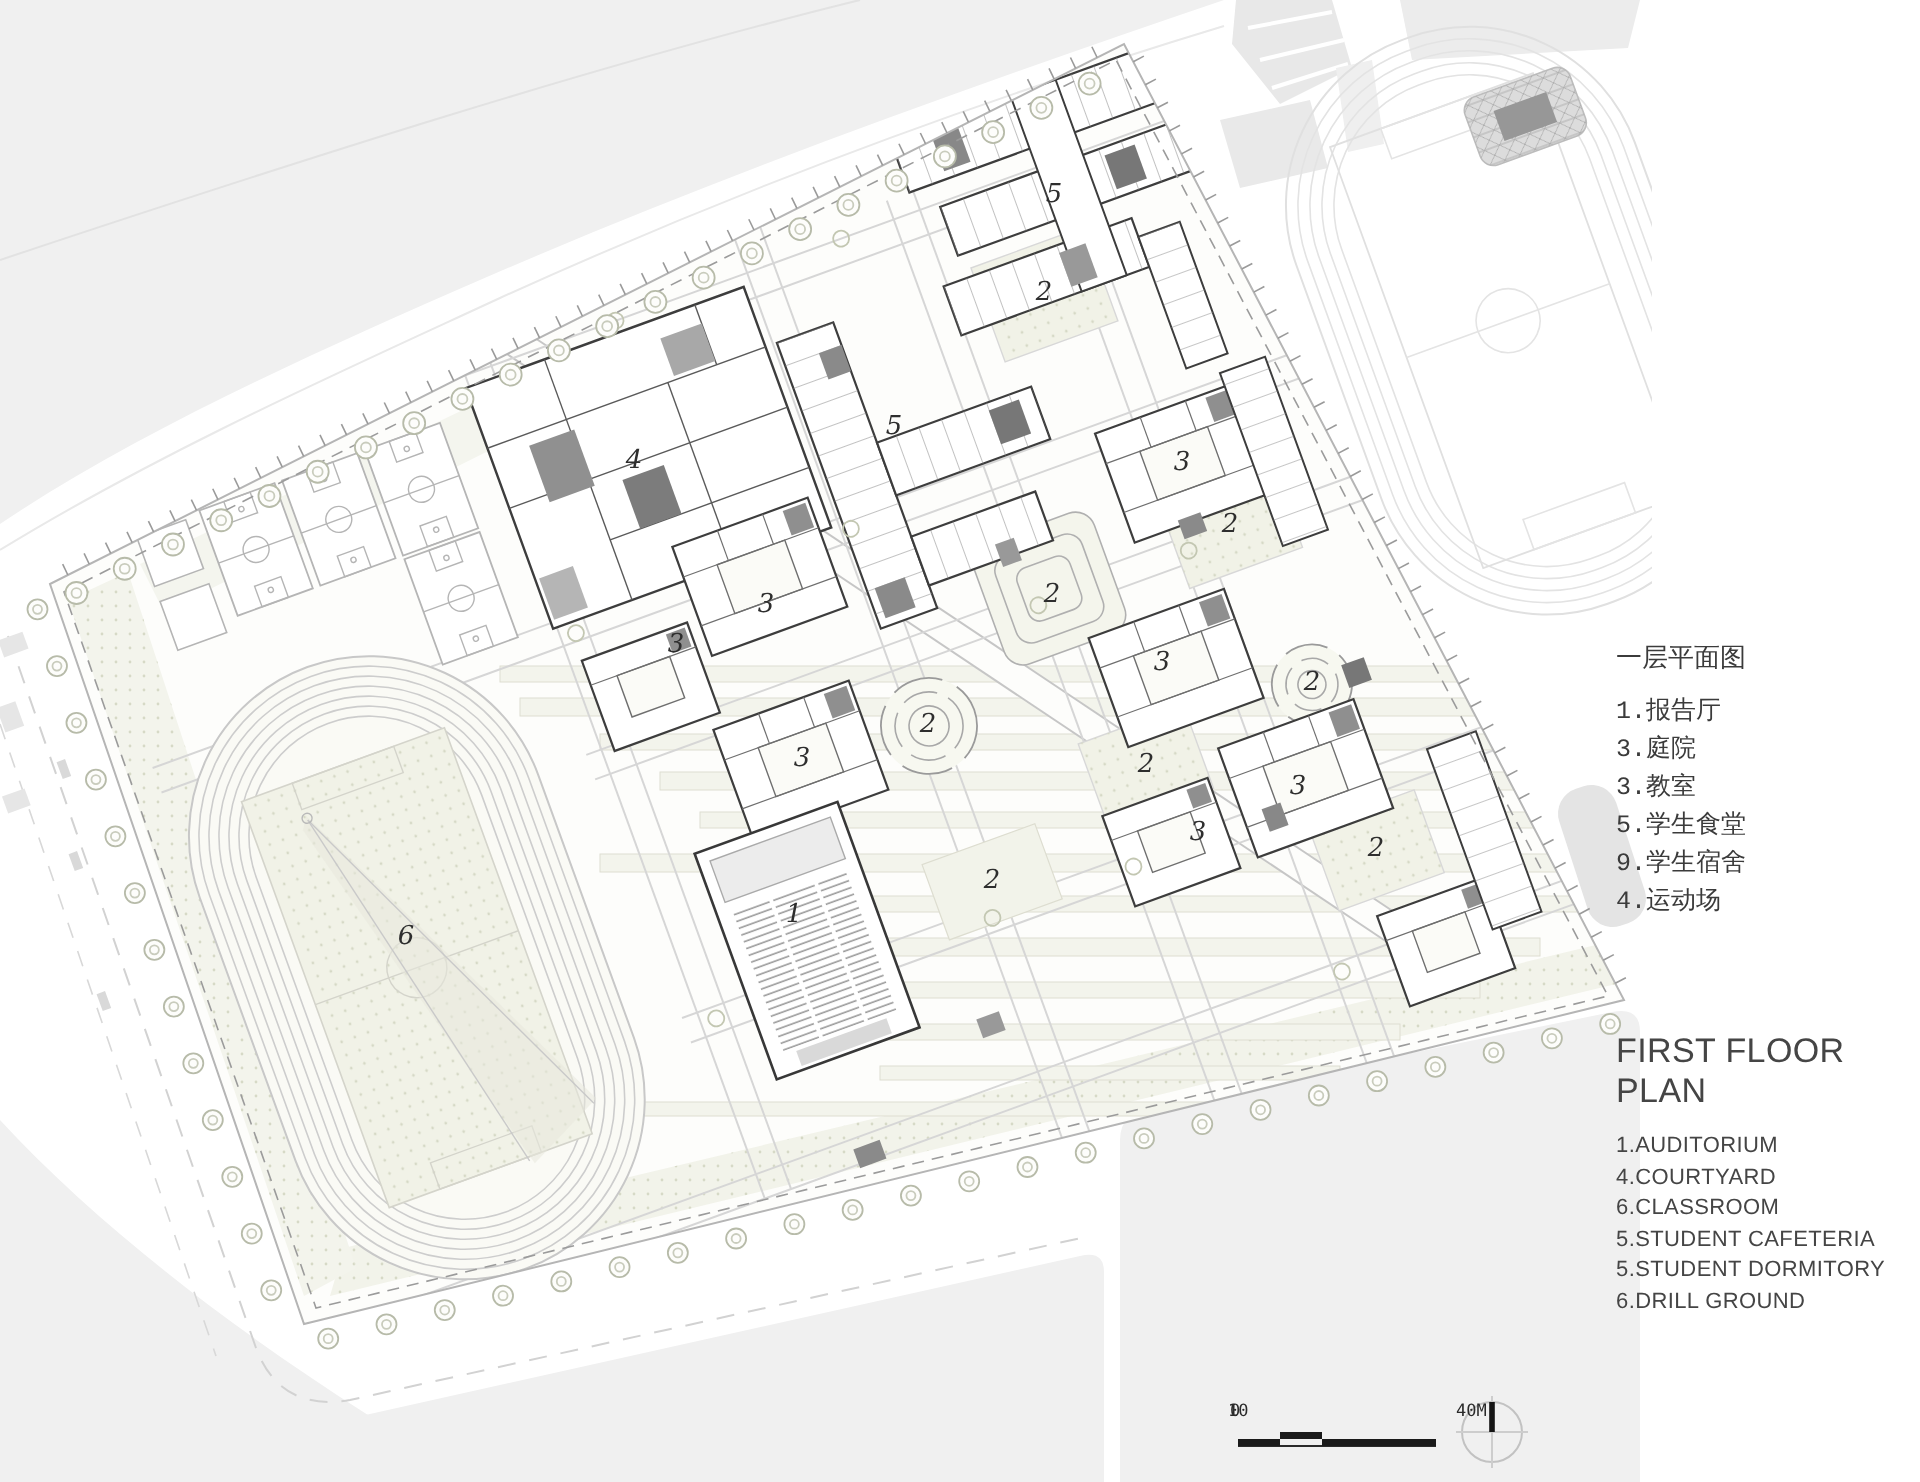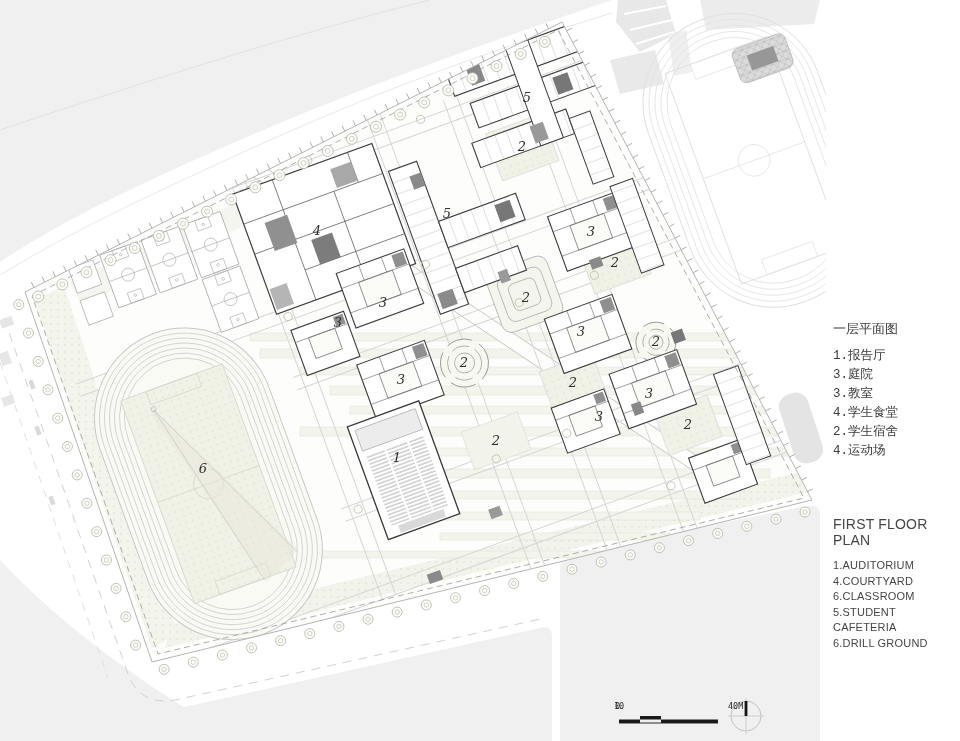--- a/index.html
+++ b/index.html
@@ -3,26 +3,26 @@
 <meta charset="utf-8">
 <style>
   html,body{margin:0;padding:0;background:#fff;}
   #canvas{position:relative;width:960px;height:741px;background:#ffffff;overflow:hidden;
           font-family:"Liberation Sans","DejaVu Sans",sans-serif;}
   svg{position:absolute;left:0;top:0;}
   
   .plan-num{position:absolute;transform:translate(-50%,-55%);
             font:italic 13px "DejaVu Serif",serif;color:#2e2e2e;white-space:nowrap;}
   
-  .legend{position:absolute;left:833px;color:#3b3b3b;}
+  .legend{position:absolute;left:808px;color:#3b3b3b;}
   .legend-zh{top:320px;font-size:12.5px;}
   .legend-zh .lg-title{font-size:13px;margin-bottom:9px;}
   .legend-zh .lg-item{line-height:19px;font-family:Liberation Mono, monospace;}
   .legend-en{top:516px;font-size:11px;letter-spacing:.2px;color:#454545;}
-  .legend-en .lg-title{font-size:14px;margin-bottom:10px;}
+  .legend-en .lg-title{font-size:17px;margin-bottom:10px;}
   .legend-en .lg-item{line-height:15.5px;}
   
   .scale-num{position:absolute;font:8.5px "DejaVu Sans Mono",monospace;color:#2a2a2a;}
 </style>
 </head>
 <body>
 
 <div id="canvas">
 
 <svg width="960" height="741" viewBox="0 0 960 741">
@@ -589,26 +589,27 @@
 
 <span class="scale-num" style="left:615px;top:701px">0</span>
 <span class="scale-num" style="left:614px;top:701px">10</span>
 <span class="scale-num" style="left:728px;top:701px">40M</span>
 
 <div class="legend legend-zh">
   <div class="lg-title">一层平面图</div>
   <div class="lg-item">1.报告厅</div>
   <div class="lg-item">3.庭院</div>
   <div class="lg-item">3.教室</div>
-  <div class="lg-item">4.学生食堂</div>
-  <div class="lg-item">2.学生宿舍</div>
+  <div class="lg-item">5.学生食堂</div>
+  <div class="lg-item">9.学生宿舍</div>
   <div class="lg-item">4.运动场</div>
 </div>
 <div class="legend legend-en">
   <div class="lg-title">FIRST FLOOR PLAN</div>
   <div class="lg-item">1.AUDITORIUM</div>
   <div class="lg-item">4.COURTYARD</div>
   <div class="lg-item">6.CLASSROOM</div>
   <div class="lg-item">5.STUDENT CAFETERIA</div>
+  <div class="lg-item">5.STUDENT DORMITORY</div>
   <div class="lg-item">6.DRILL GROUND</div>
 </div>
 
 </div>
 
 </body></html>

